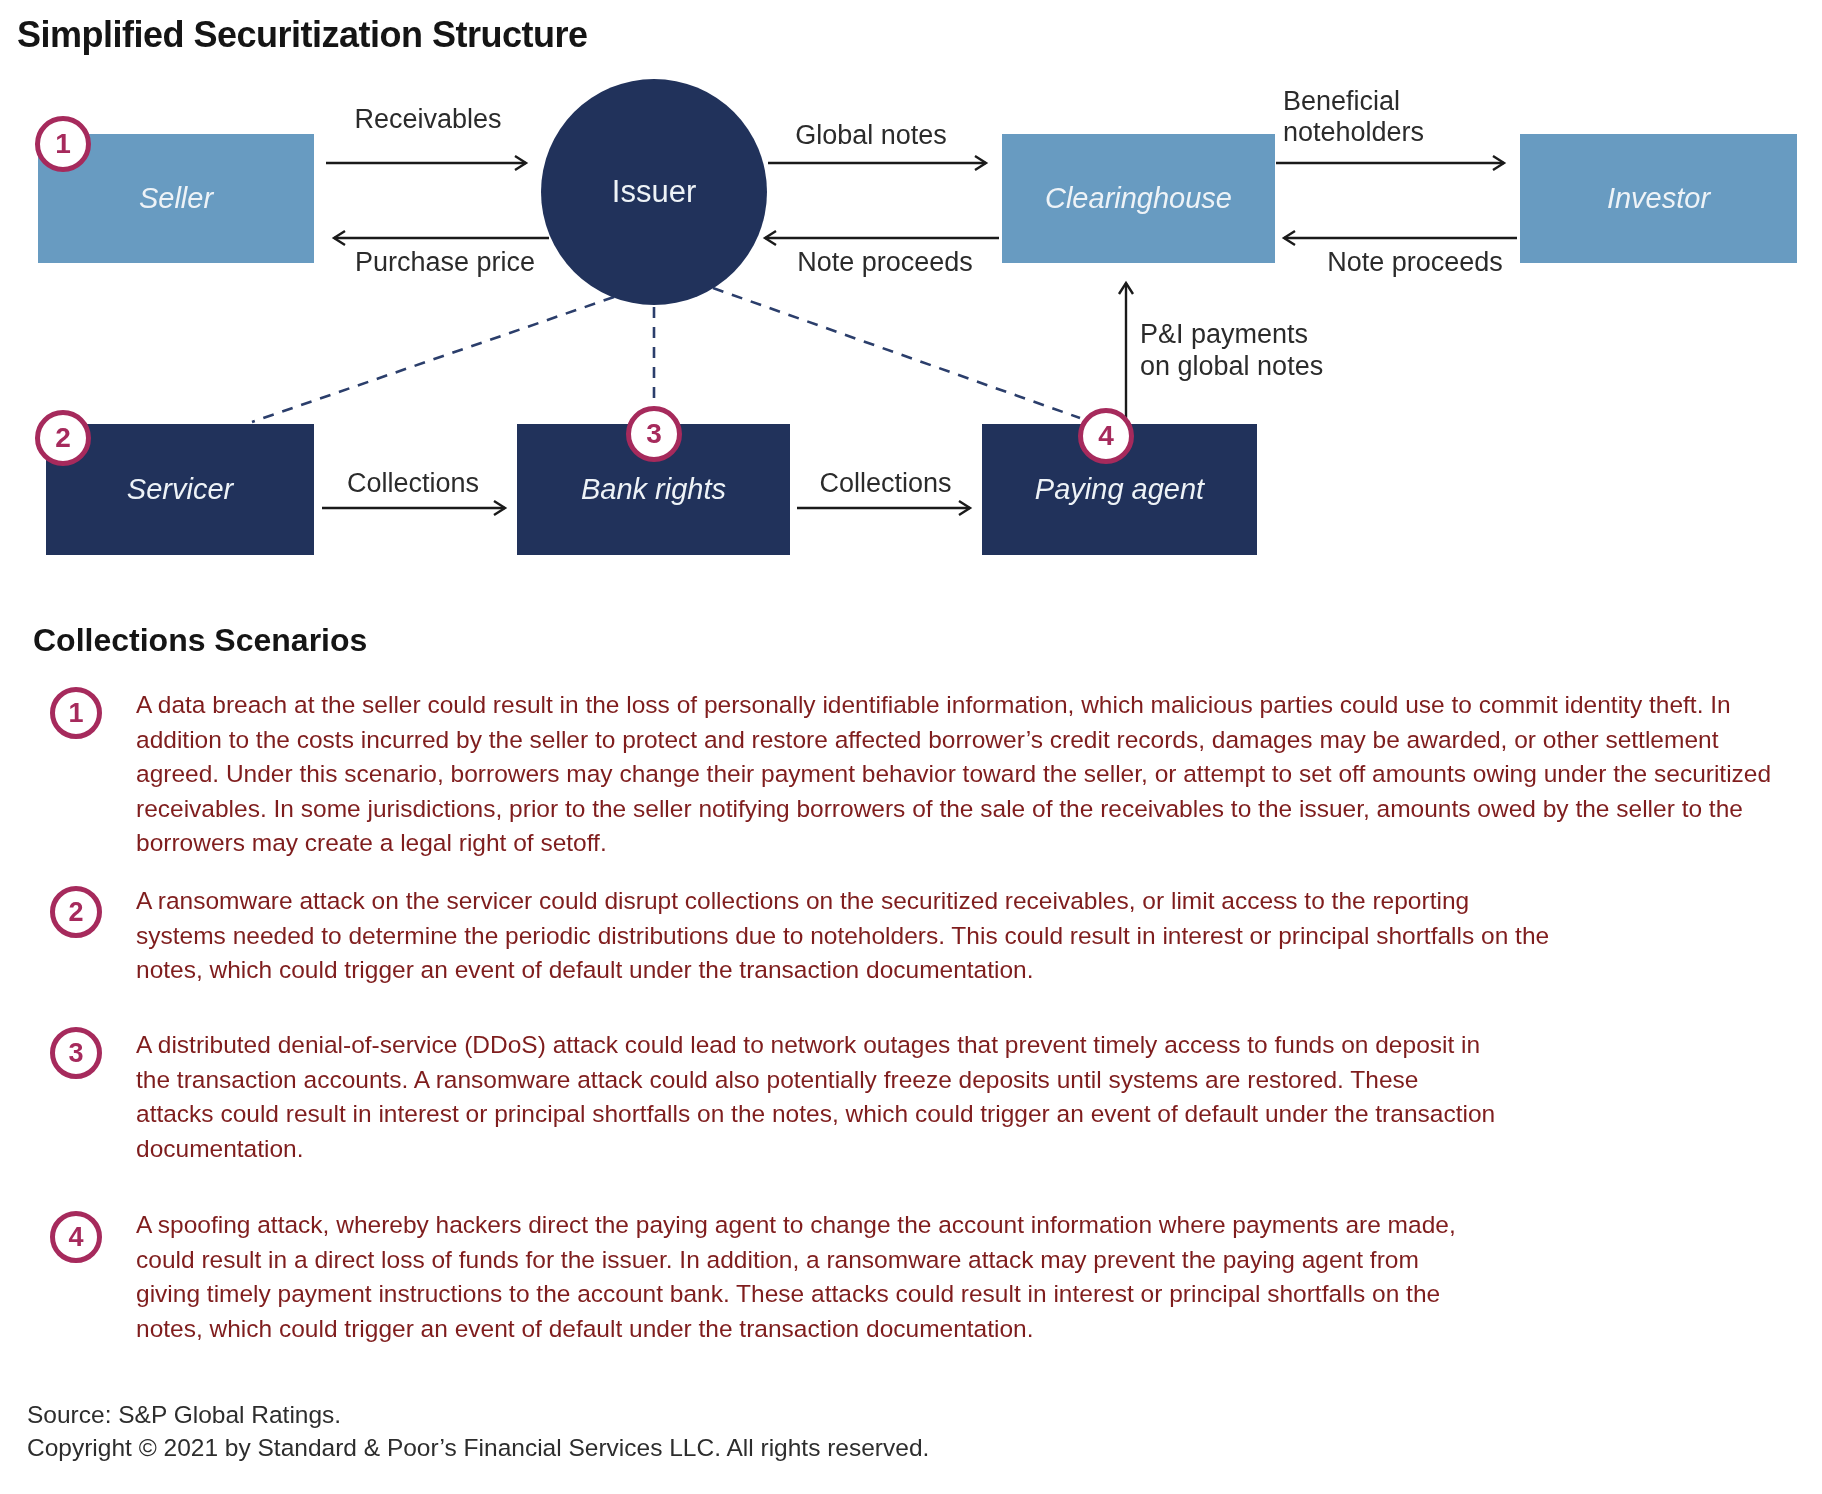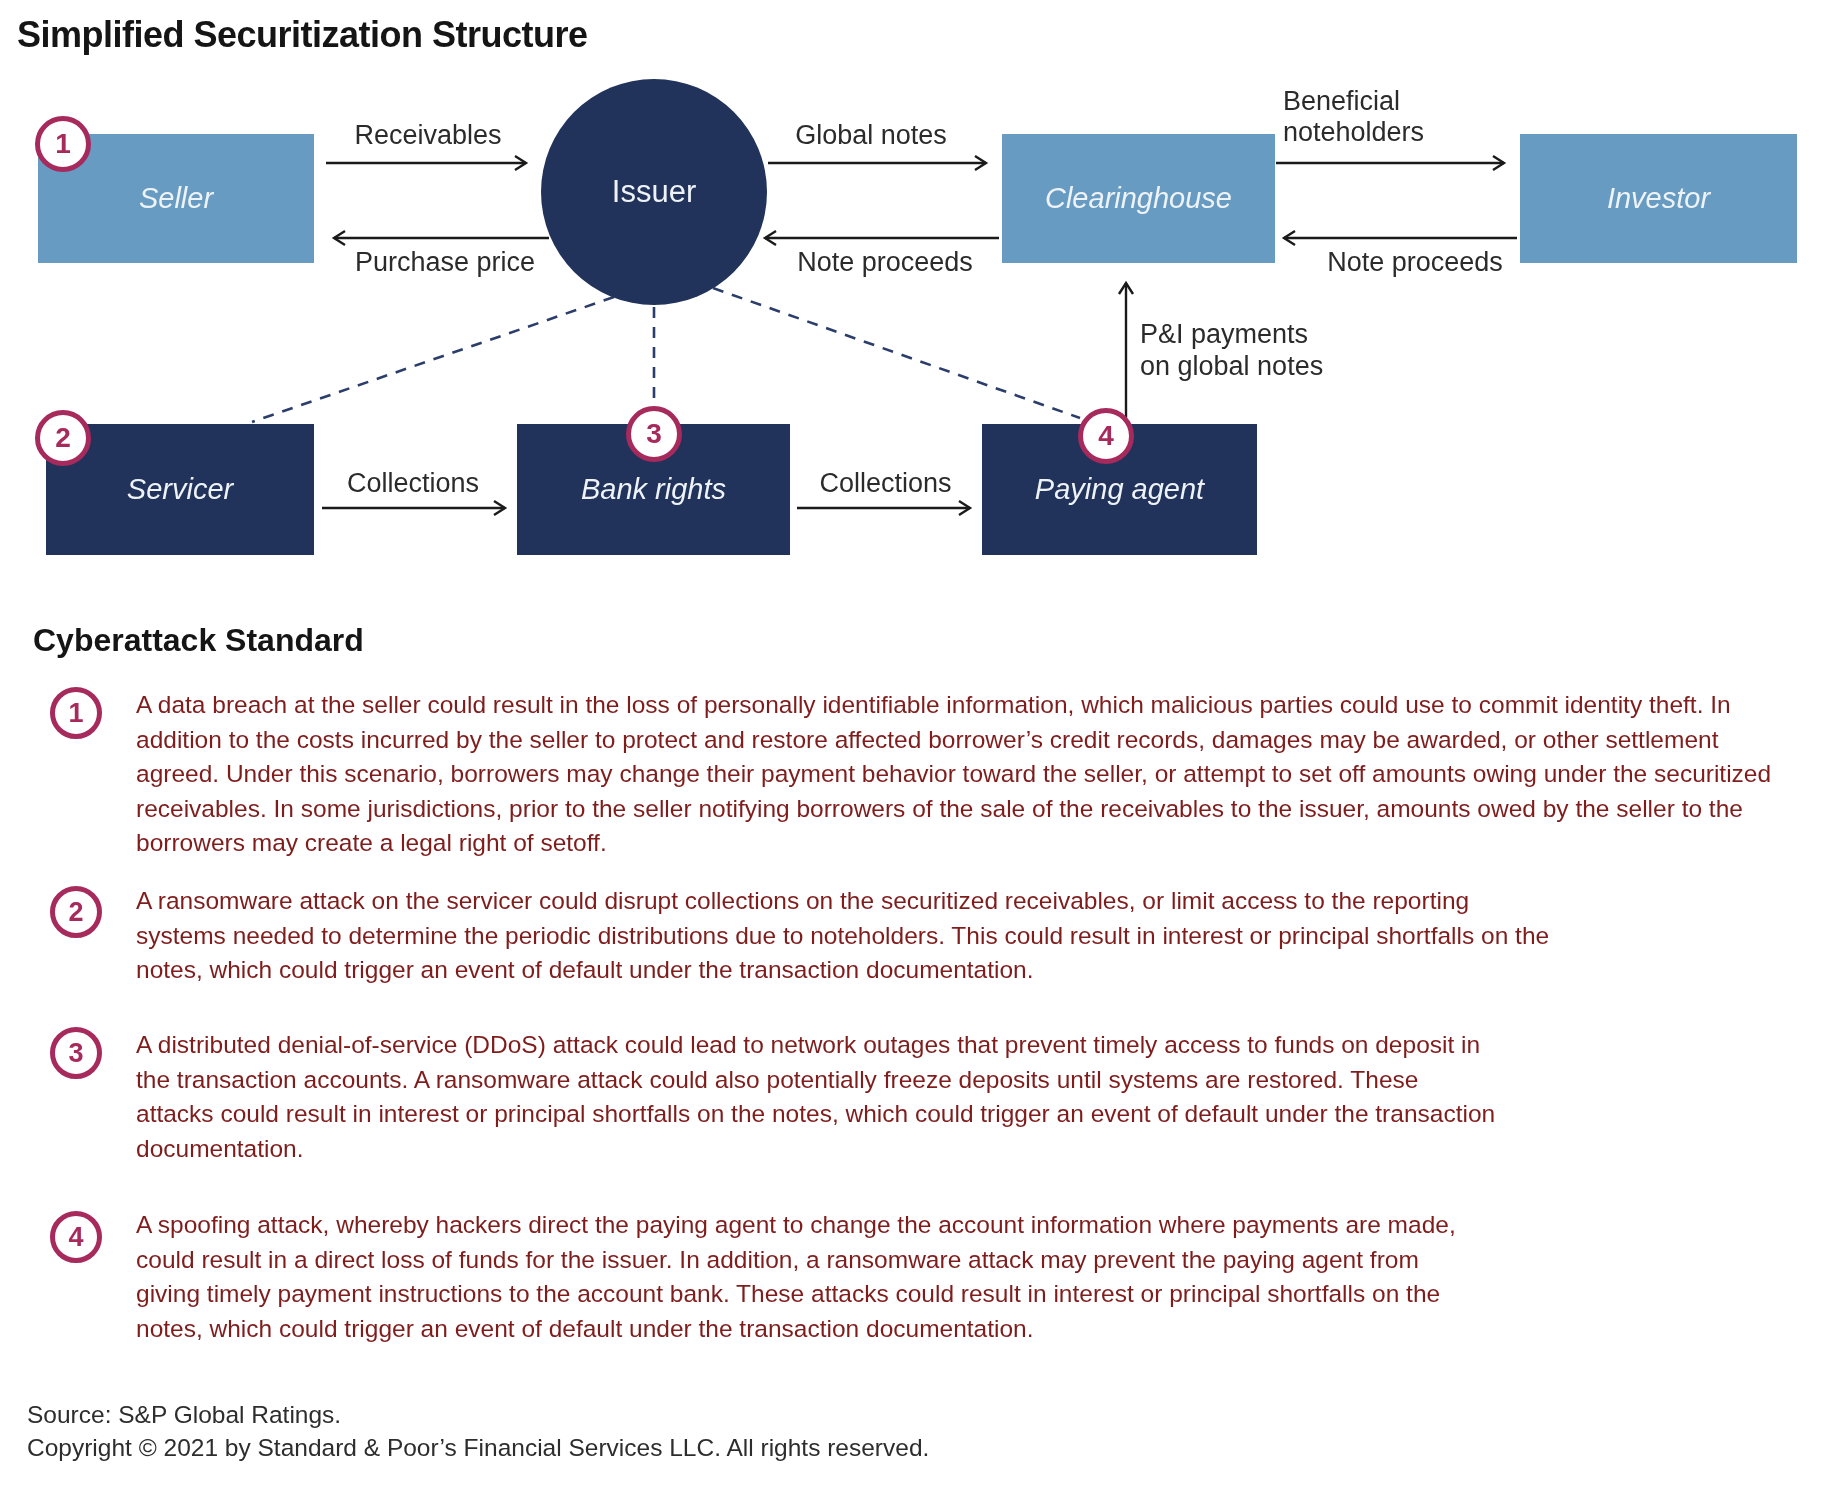--- a/index.html
+++ b/index.html
@@ -107,33 +107,33 @@
   <div class="nbadge" style="left:35px;top:410px">
     <span>2</span>
   </div>
   <div class="nbadge" style="left:626px;top:406px">
     <span>3</span>
   </div>
   <div class="nbadge" style="left:1078px;top:408px">
     <span>4</span>
   </div>
 
-  <div class="flow-label center" style="left:326px;top:120px;width:204px">Receivables</div>
+  <div class="flow-label center" style="left:326px;top:104px;width:204px">Receivables</div>
   <div class="flow-label center" style="left:335px;top:247px;width:220px">Purchase price</div>
   <div class="flow-label center" style="left:766px;top:120px;width:210px">Global notes</div>
   <div class="flow-label center" style="left:770px;top:247px;width:230px">Note proceeds</div>
   <div class="flow-label" style="left:1283px;top:86px">Beneficial
 noteholders</div>
   <div class="flow-label center" style="left:1300px;top:247px;width:230px">Note proceeds</div>
   <div class="flow-label" style="left:1140px;top:318px;line-height:32px">P&amp;I payments
 on global notes</div>
   <div class="flow-label center" style="left:318px;top:468px;width:190px">Collections</div>
   <div class="flow-label center" style="left:793px;top:468px;width:185px">Collections</div>
 
-  <div class="section-heading">Cyberattack Standard</div>
+  <div class="section-heading">Collections Scenarios</div>
 
   <div class="scenario-badge" style="left:50px;top:687px">
     <span>1</span>
   </div>
   <div class="scenario-text" style="top:688px;width:1650px">A data breach at the seller could result in the loss of personally identifiable information, which malicious parties could use to commit identity theft. In addition to the costs incurred by the seller to protect and restore affected borrower’s credit records, damages may be awarded, or other settlement agreed. Under this scenario, borrowers may change their payment behavior toward the seller, or attempt to set off amounts owing under the securitized receivables. In some jurisdictions, prior to the seller notifying borrowers of the sale of the receivables to the issuer, amounts owed by the seller to the borrowers may create a legal right of setoff.</div>
 
   <div class="scenario-badge" style="left:50px;top:886px">
     <span>2</span>
   </div>
   <div class="scenario-text" style="top:884px;width:1420px">A ransomware attack on the servicer could disrupt collections on the securitized receivables, or limit access to the reporting systems needed to determine the periodic distributions due to noteholders. This could result in interest or principal shortfalls on the notes, which could trigger an event of default under the transaction documentation.</div>

